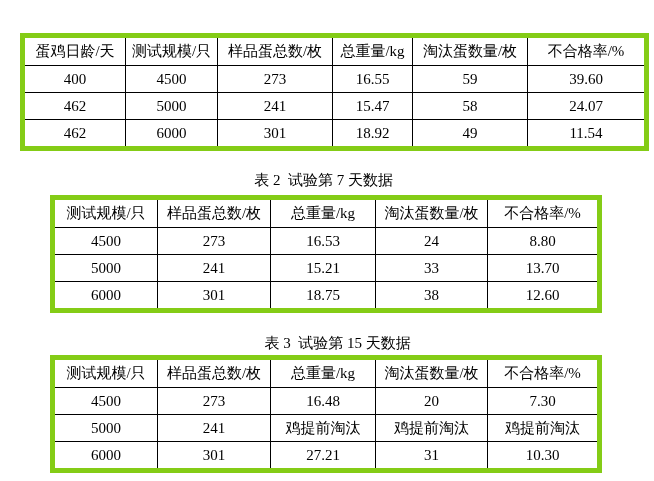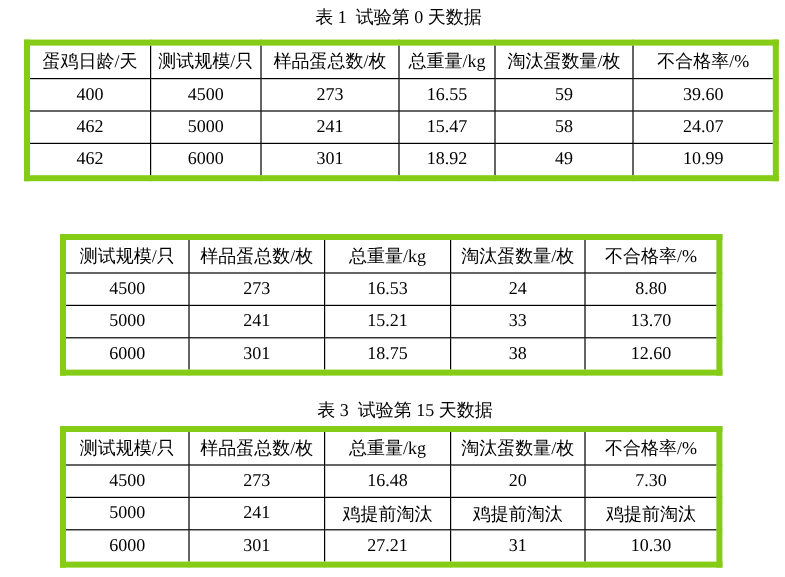--- a/index.html
+++ b/index.html
@@ -52,21 +52,20 @@
   #caption-2 { left: 50px; top: 171px; width: 547px; }
   #table-2   { left: 50px; top: 195px; width: 547px; }
   #caption-3 { left: 64px; top: 334px; width: 547px; }
   #table-3   { left: 50px; top: 355px; width: 547px; }
 </style>
 </head>
 <body>
 
 <div class="page">
 
-  <div id="caption-1" class="caption">表 1  试验第 0 天数据</div>
   <table id="table-1" class="data-table" data-table="0">
       <colgroup>
         <col style="width: 103px;">
         <col style="width: 92px;">
         <col style="width: 115px;">
         <col style="width: 80px;">
         <col style="width: 115px;">
         <col style="width: 119px;">
       </colgroup>
       <thead>
@@ -95,25 +94,26 @@
           <td>15.47</td>
           <td>58</td>
           <td>24.07</td>
         </tr>
         <tr>
           <td>462</td>
           <td>6000</td>
           <td>301</td>
           <td>18.92</td>
           <td>49</td>
-          <td>10.99</td>
+          <td>11.54</td>
         </tr>
       </tbody>
     </table>
 
+  <div id="caption-2" class="caption">表 2  试验第 7 天数据</div>
   <table id="table-2" class="data-table" data-table="1">
       <colgroup>
         <col style="width: 105px;">
         <col style="width: 113px;">
         <col style="width: 105px;">
         <col style="width: 112px;">
         <col style="width: 112px;">
       </colgroup>
       <thead>
         <tr>

